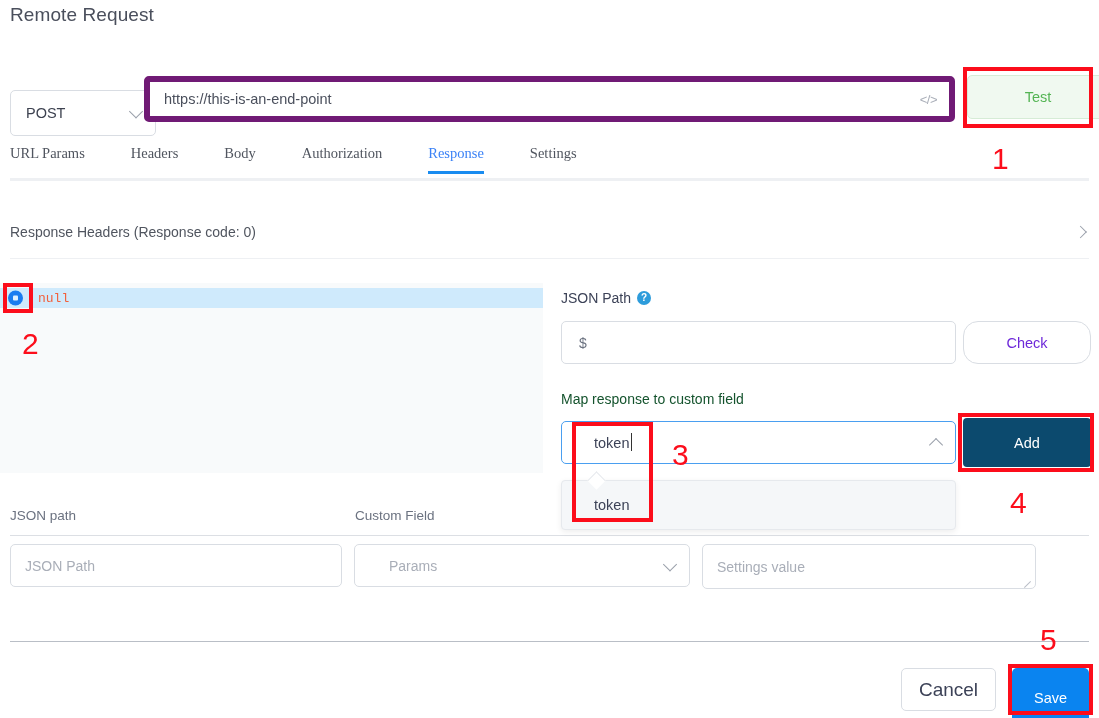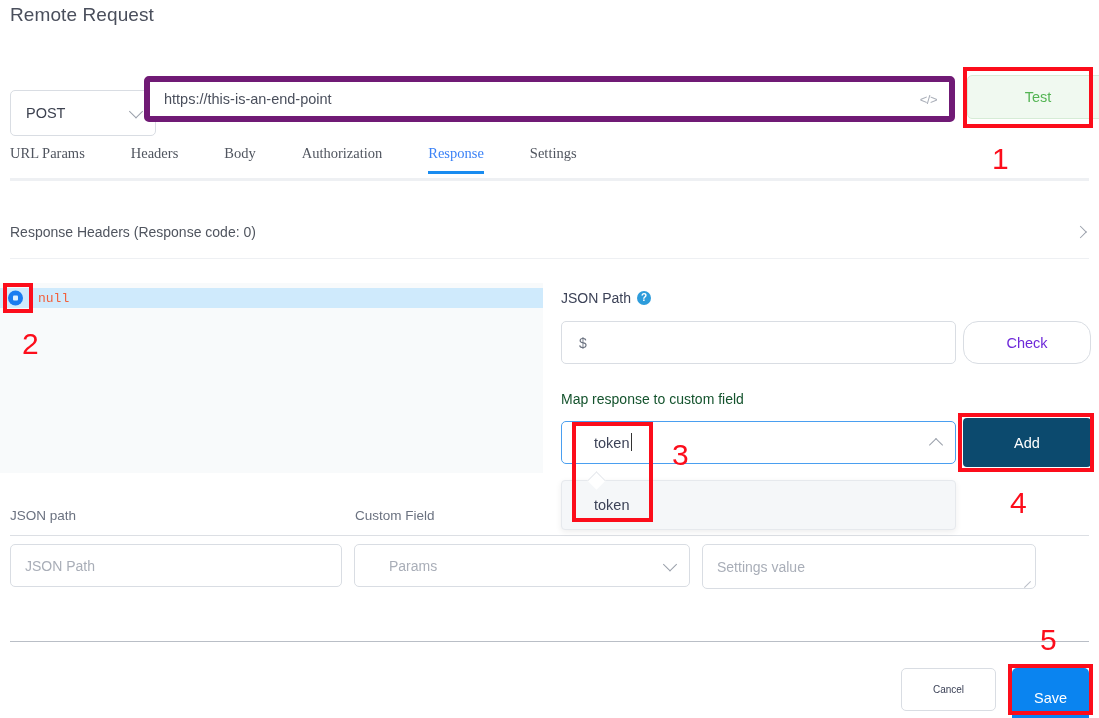--- a/index.html
+++ b/index.html
@@ -388,21 +388,21 @@
     background: #b9bec6;
   }
   #cancel-button {
     position: absolute;
     left: 901px; top: 668px;
     width: 95px; height: 43px;
     border: 1px solid #d9dde3;
     border-radius: 5px;
     background: #fff;
     color: #3c4257;
-    font-size: 10px;
+    font-size: 19px;
     box-sizing: border-box;
     display: flex; align-items: center; justify-content: center;
   }
   #save-button {
     position: absolute;
     left: 1012px; top: 668px;
     width: 77px; height: 60px;
     border-radius: 5px;
     background: #0a84f0;
     color: #ffffff;

